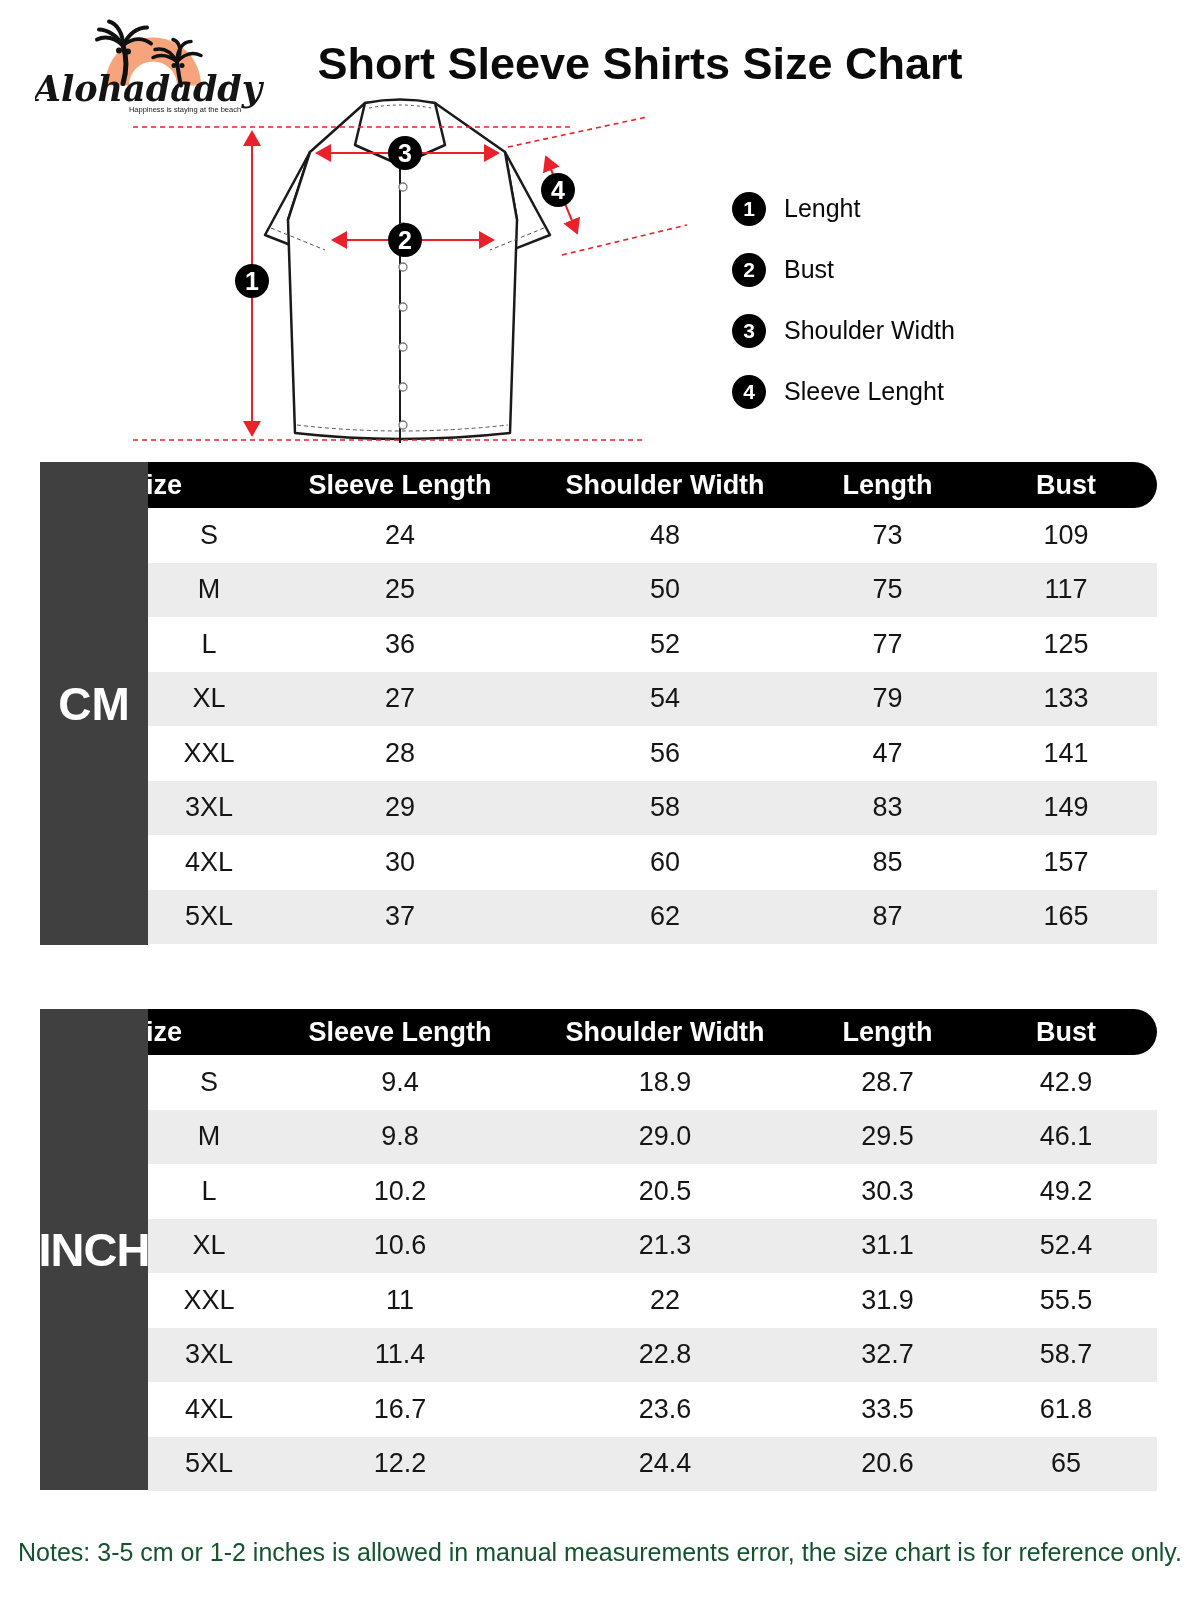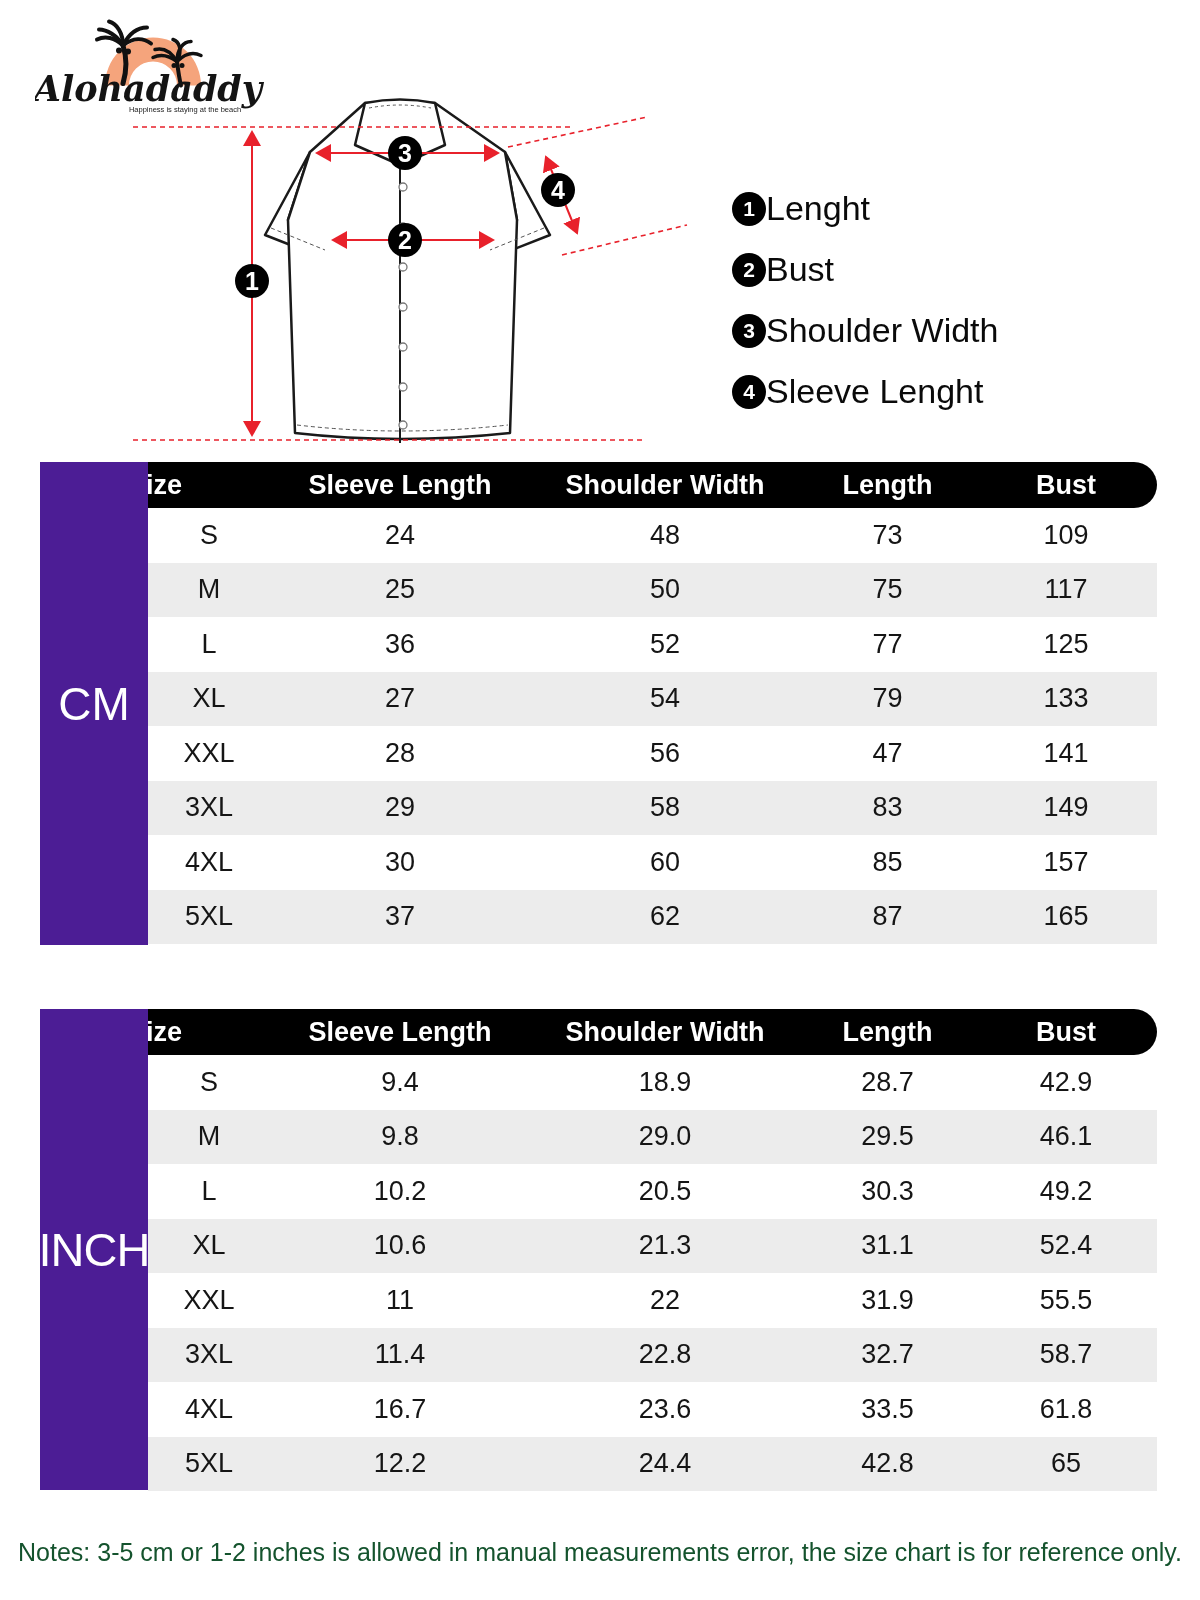--- a/index.html
+++ b/index.html
@@ -19,26 +19,26 @@
   }
   
   .shirt-svg { position:absolute; left:125px; top:95px; width:580px; height:355px; }
   .legend { position:absolute; left:732px; top:178px; list-style:none; }
   .legend li { display:flex; align-items:center; height:61px; }
   .lg-circle {
     width:34px; height:34px; border-radius:50%; background:#000; color:#fff;
     font-weight:bold; font-size:21px; line-height:34px; text-align:center;
     flex:0 0 34px;
   }
-  .lg-label { margin-left:0; font-size:34px; color:#0a0a0a;text-align:right; }
+  .lg-label { margin-left:18px; font-size:25px; color:#0a0a0a;text-align:right; }
   
   .sizechart { position:absolute; left:40px; width:1117px; }
   .sizechart .unit {
-    position:absolute; left:0; top:0; bottom:0; width:108px; background:#4c1d95;
-    color:#fff; font-weight:normal; display:flex; align-items:center; justify-content:center;
+    position:absolute; left:0; top:0; bottom:0; width:108px; background:#404040;
+    color:#fff; font-weight:bold; display:flex; align-items:center; justify-content:center;
   }
   .t-cm .unit { font-size:46px; }
   .t-inch .unit { font-size:47px; letter-spacing:-1px; }
   .chart-head {
     position:absolute; left:0; top:0; width:1117px; height:46px; background:#000;
     border-radius:0 23px 23px 0; display:flex; align-items:center;
     color:#fff; font-weight:bold; font-size:27px;
   }
   .chart-head span { display:block; text-align:center; }
   .ch-c0 { width:230px; } .ch-c1 { width:260px; } .ch-c2 { width:270px; }
@@ -82,20 +82,21 @@
       <path d="M 142,52 C 142,40 148,32 156,32" stroke-width="3.5"></path>
       <path d="M 142,52 C 150,44 158,42 166,46" stroke-width="3.5"></path>
       <path d="M 142,52 C 148,40 144,32 138,30" stroke-width="3.5"></path>
       <circle cx="139" cy="56" r="2.5" fill="#111" stroke="none"></circle>
       <circle cx="147" cy="56" r="2.5" fill="#111" stroke="none"></circle>
     </g>
     <text x="113" y="91" text-anchor="middle" font-family="DejaVu Serif, serif" font-style="italic" font-weight="bold" font-size="35" fill="#141414">Alohadaddy</text>
     <text x="150" y="102" text-anchor="middle" font-family="Liberation Sans, sans-serif" font-size="7.5" fill="#222">Happiness is staying at the beach</text>
   </svg>
 
+  <h1 class="page-title">Short Sleeve Shirts Size Chart</h1>
 
   <svg class="shirt-svg" viewBox="0 0 580 355">
     <defs>
       <marker id="ah-s" markerWidth="9" markerHeight="9" refX="7" refY="4.5" orient="auto-start-reverse">
         <path d="M0,0 L8,4.5 L0,9 Z" fill="#e8212b"></path>
       </marker>
     </defs>
 
     <g fill="#fff" stroke="#1a1a1a" stroke-width="2.5" stroke-linejoin="round">
 
@@ -308,21 +309,21 @@
             <td>4XL</td>
             <td>16.7</td>
             <td>23.6</td>
             <td>33.5</td>
             <td>61.8</td>
           </tr>
           <tr>
             <td>5XL</td>
             <td>12.2</td>
             <td>24.4</td>
-            <td>42.8</td>
+            <td>20.6</td>
             <td>65</td>
           </tr>
         </tbody>
     </table>
   </section>
 
   <p class="notes">Notes: 3-5 cm or 1-2 inches is allowed in manual measurements error, the size chart is for reference only.</p>
 
 </div>
 

